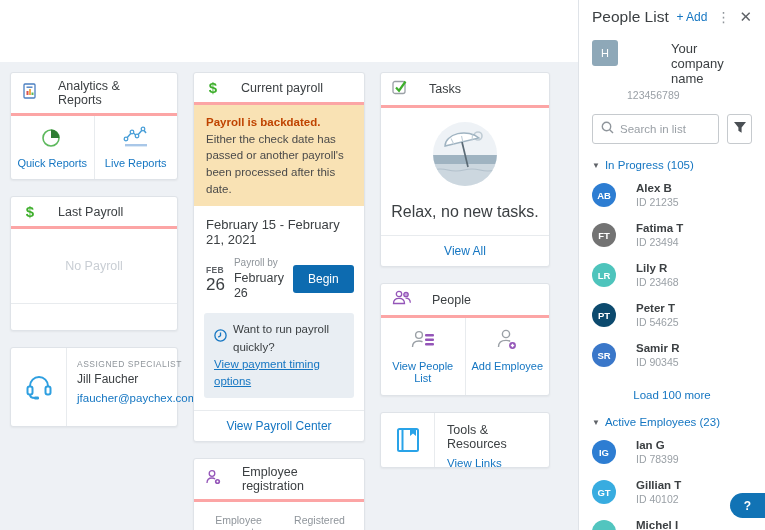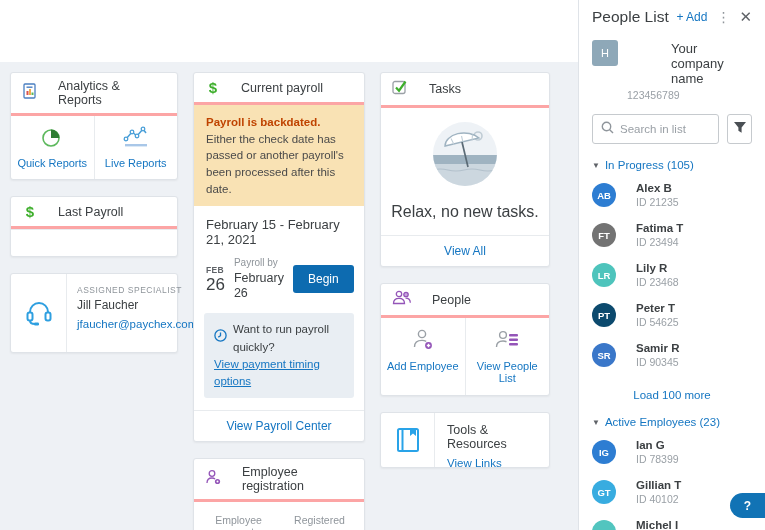--- a/index.html
+++ b/index.html
@@ -188,20 +188,21 @@
               <span class="lbl">Live Reports</span>
             </div>
           </div>
         </div>
 
         <div class="card">
           <div class="card-header">
             <span class="dollar">$</span>
             <span class="card-title">Last Payroll</span>
           </div>
+          <div class="lp-body">No Payroll</div>
           <div class="lp-footer"></div>
         </div>
 
         <div class="card spec">
           <div class="spec-icon">
             <svg width="34" height="34" viewBox="0 0 34 34" fill="none" stroke="#2e9fe0" stroke-width="2">
                 <path d="M8 18 v-2 a9 9 0 0 1 18 0 v2"></path>
                 <rect x="5.5" y="16.5" width="5" height="8" rx="2" fill="#fff"></rect>
                 <rect x="23.5" y="16.5" width="5" height="8" rx="2" fill="#fff"></rect>
                 <path d="M8 24.5 c0 3 2.5 3.5 5 3.5"></path>
@@ -326,40 +327,40 @@
                   <path d="M1.5 13.5 c0-3.4 2.4-5.2 5.5-5.2 s5.5 1.8 5.5 5.2 Z"></path>
                   <circle cx="14" cy="4.5" r="2.2" fill="#c9a8e0" stroke="#9455b8"></circle>
                   <path d="M13.5 8.2 c2.8 0 4.8 1.6 4.8 4.6" fill="none"></path>
                 </svg>
             </span>
             <span class="card-title">People</span>
           </div>
           <div class="split-body people-actions">
             <div class="split-half">
               <span>
-                <svg width="24" height="24" viewBox="0 0 24 24" fill="none" stroke="#9aa0a6" stroke-width="1.4">
-                    <circle cx="11" cy="6" r="3.6"></circle>
-                    <path d="M3.5 19 c0-4.4 3.2-6.6 7.5-6.6 1.6 0 3 .3 4.2 .9"></path>
-                    <circle cx="17.5" cy="17.5" r="3.4" fill="#9455b8" stroke="none"></circle>
-                    <path d="M17.5 15.8 v3.4 M15.8 17.5 h3.4" stroke="#fff" stroke-width="1.3"></path>
-                  </svg>
-              </span>
-              <span class="lbl">Add Employee</span>
-            </div>
-            <div class="split-half">
-              <span>
                 <svg width="26" height="24" viewBox="0 0 26 24" fill="none" stroke="#9aa0a6" stroke-width="1.4">
                     <circle cx="9" cy="7" r="3.4"></circle>
                     <path d="M2.5 19 c0-4 2.9-6 6.5-6 1.3 0 2.5 .25 3.5 .75"></path>
                     <rect x="15" y="6" width="9" height="2.4" rx="1" fill="#9455b8" stroke="none"></rect>
                     <rect x="15" y="10.5" width="9" height="2.4" rx="1" fill="#9455b8" stroke="none"></rect>
                     <rect x="15" y="15" width="9" height="2.4" rx="1" fill="#9455b8" stroke="none"></rect>
                   </svg>
               </span>
               <span class="lbl">View People List</span>
+            </div>
+            <div class="split-half">
+              <span>
+                <svg width="24" height="24" viewBox="0 0 24 24" fill="none" stroke="#9aa0a6" stroke-width="1.4">
+                    <circle cx="11" cy="6" r="3.6"></circle>
+                    <path d="M3.5 19 c0-4.4 3.2-6.6 7.5-6.6 1.6 0 3 .3 4.2 .9"></path>
+                    <circle cx="17.5" cy="17.5" r="3.4" fill="#9455b8" stroke="none"></circle>
+                    <path d="M17.5 15.8 v3.4 M15.8 17.5 h3.4" stroke="#fff" stroke-width="1.3"></path>
+                  </svg>
+              </span>
+              <span class="lbl">Add Employee</span>
             </div>
           </div>
         </div>
 
         <div class="card tools">
           <div class="tools-icon">
             <svg width="30" height="30" viewBox="0 0 30 30" fill="none" stroke="#29a3e8" stroke-width="2">
                 <rect x="5" y="4" width="20" height="22" rx="1.5"></rect>
                 <line x1="9.5" y1="4" x2="9.5" y2="26"></line>
                 <path d="M17 4 v7 l3-2.4 3 2.4 v-7" fill="#29a3e8" stroke="none"></path>

